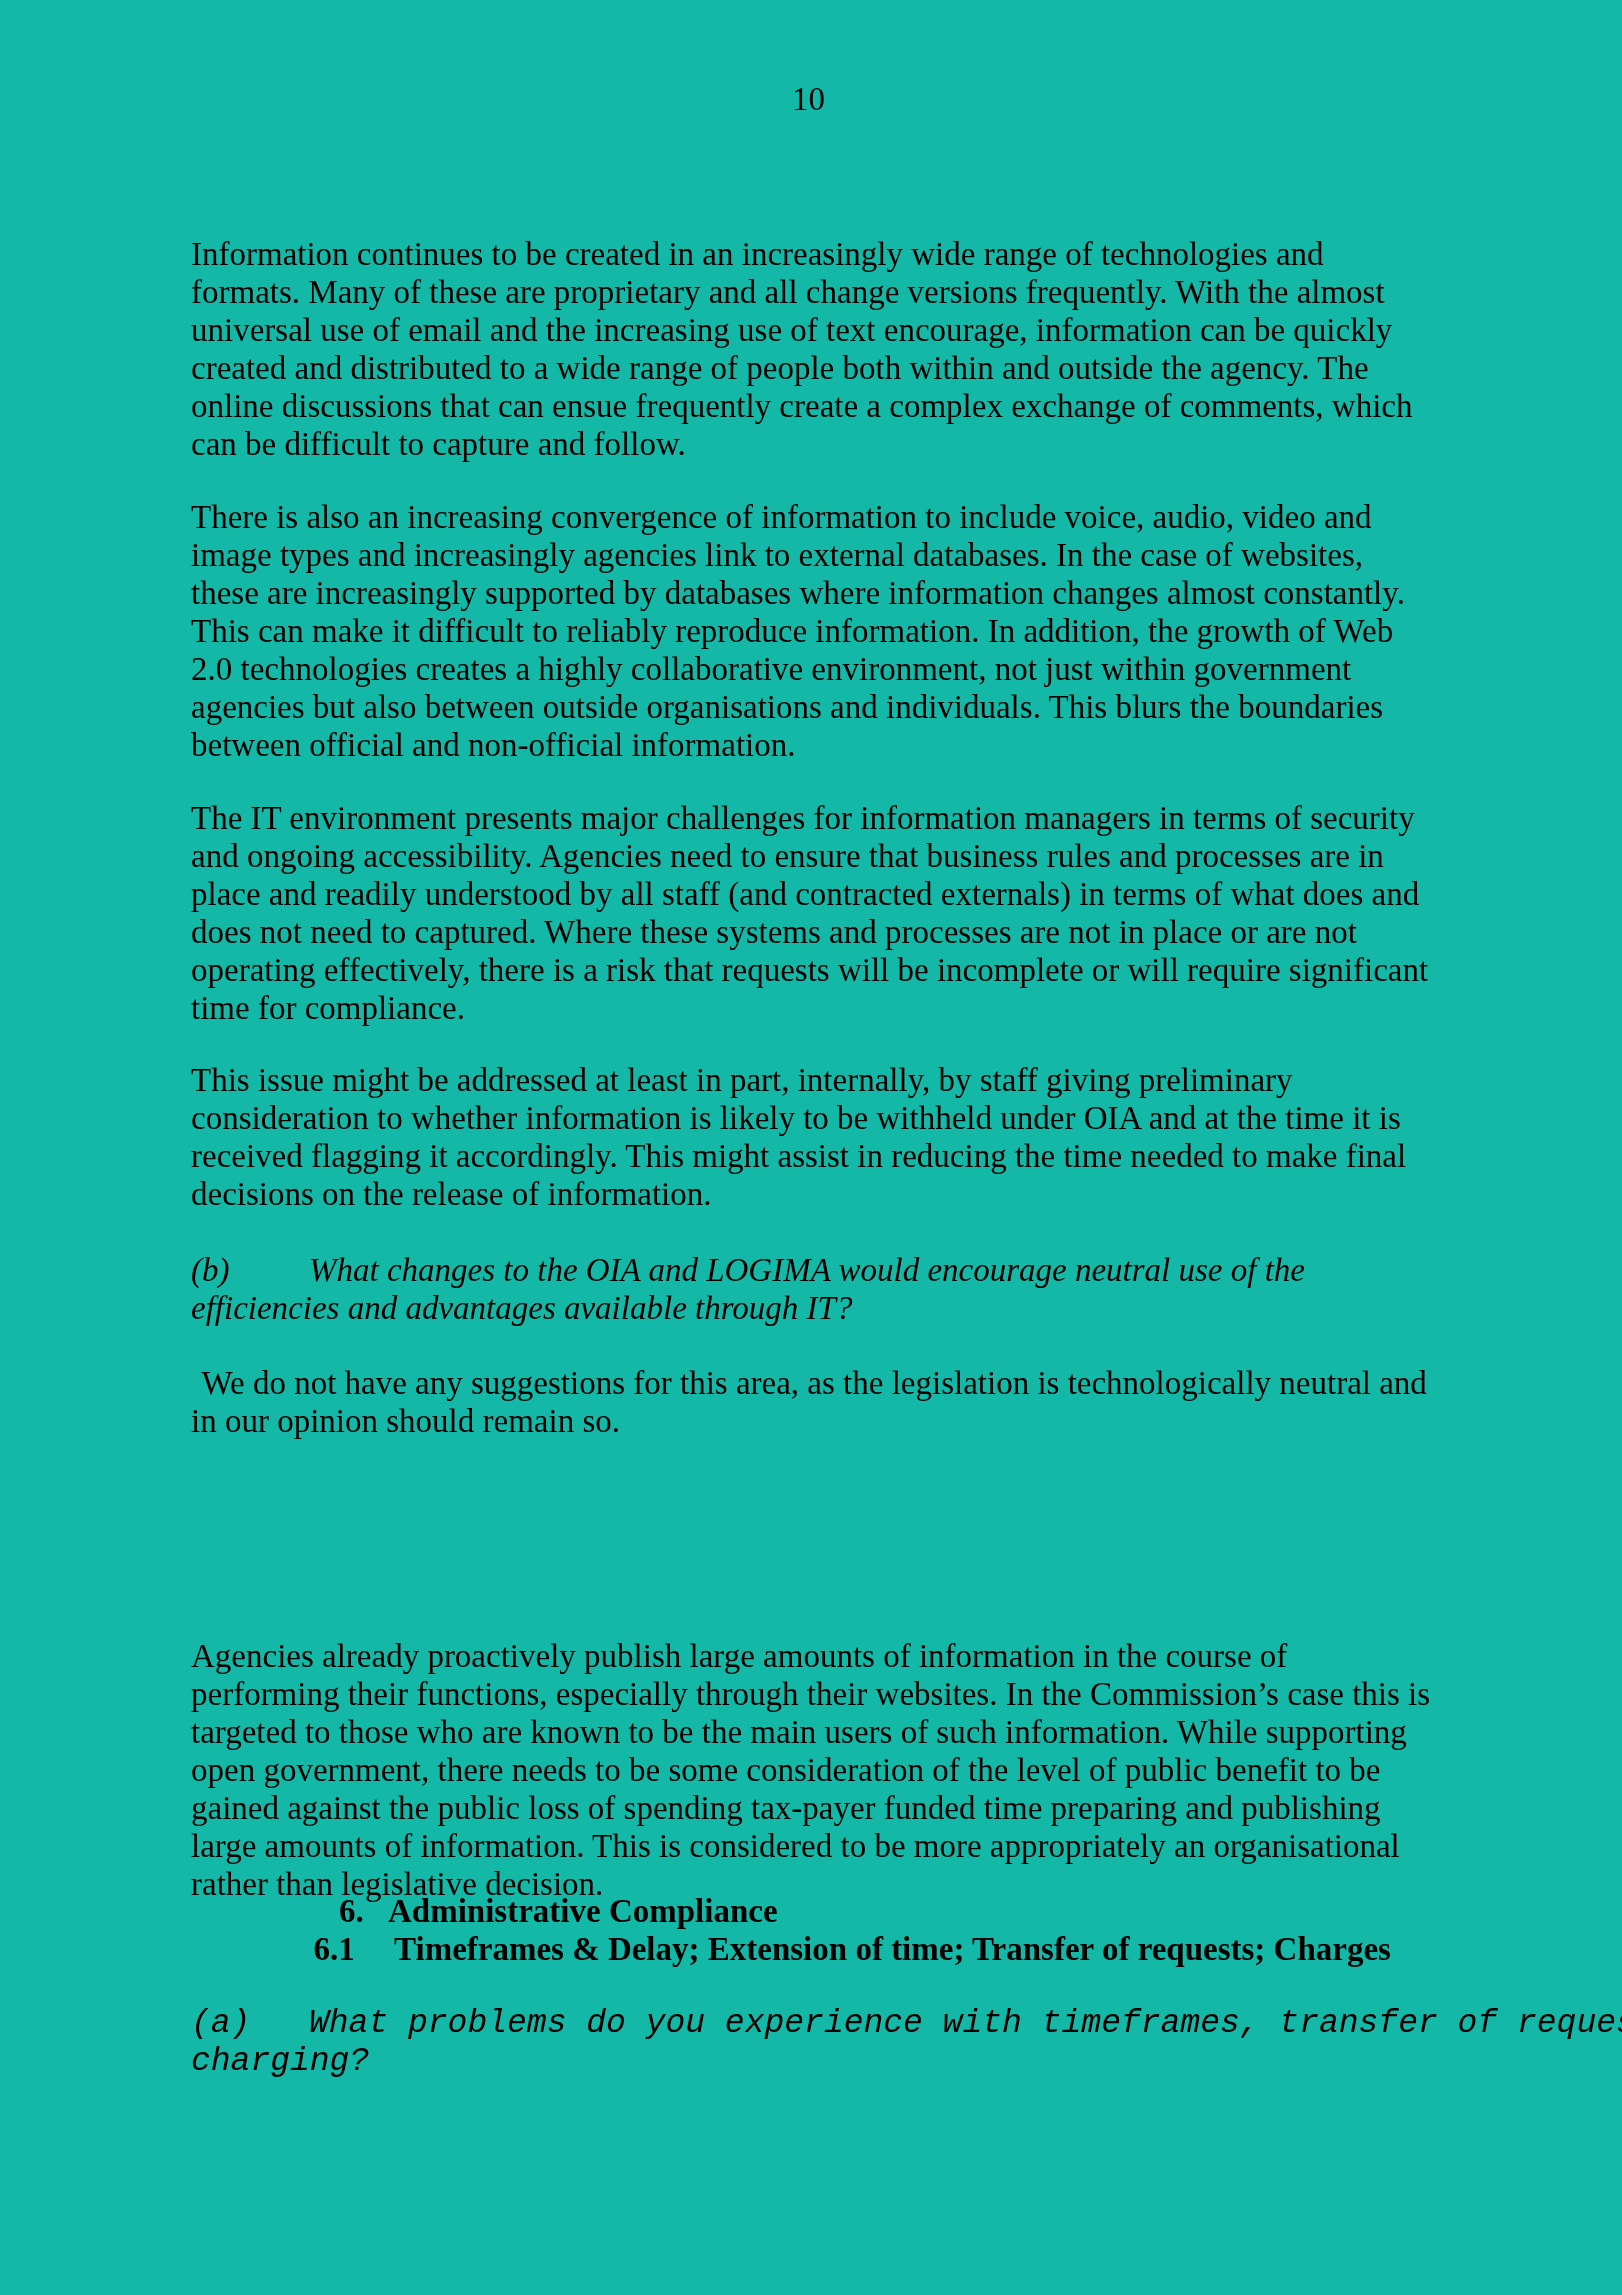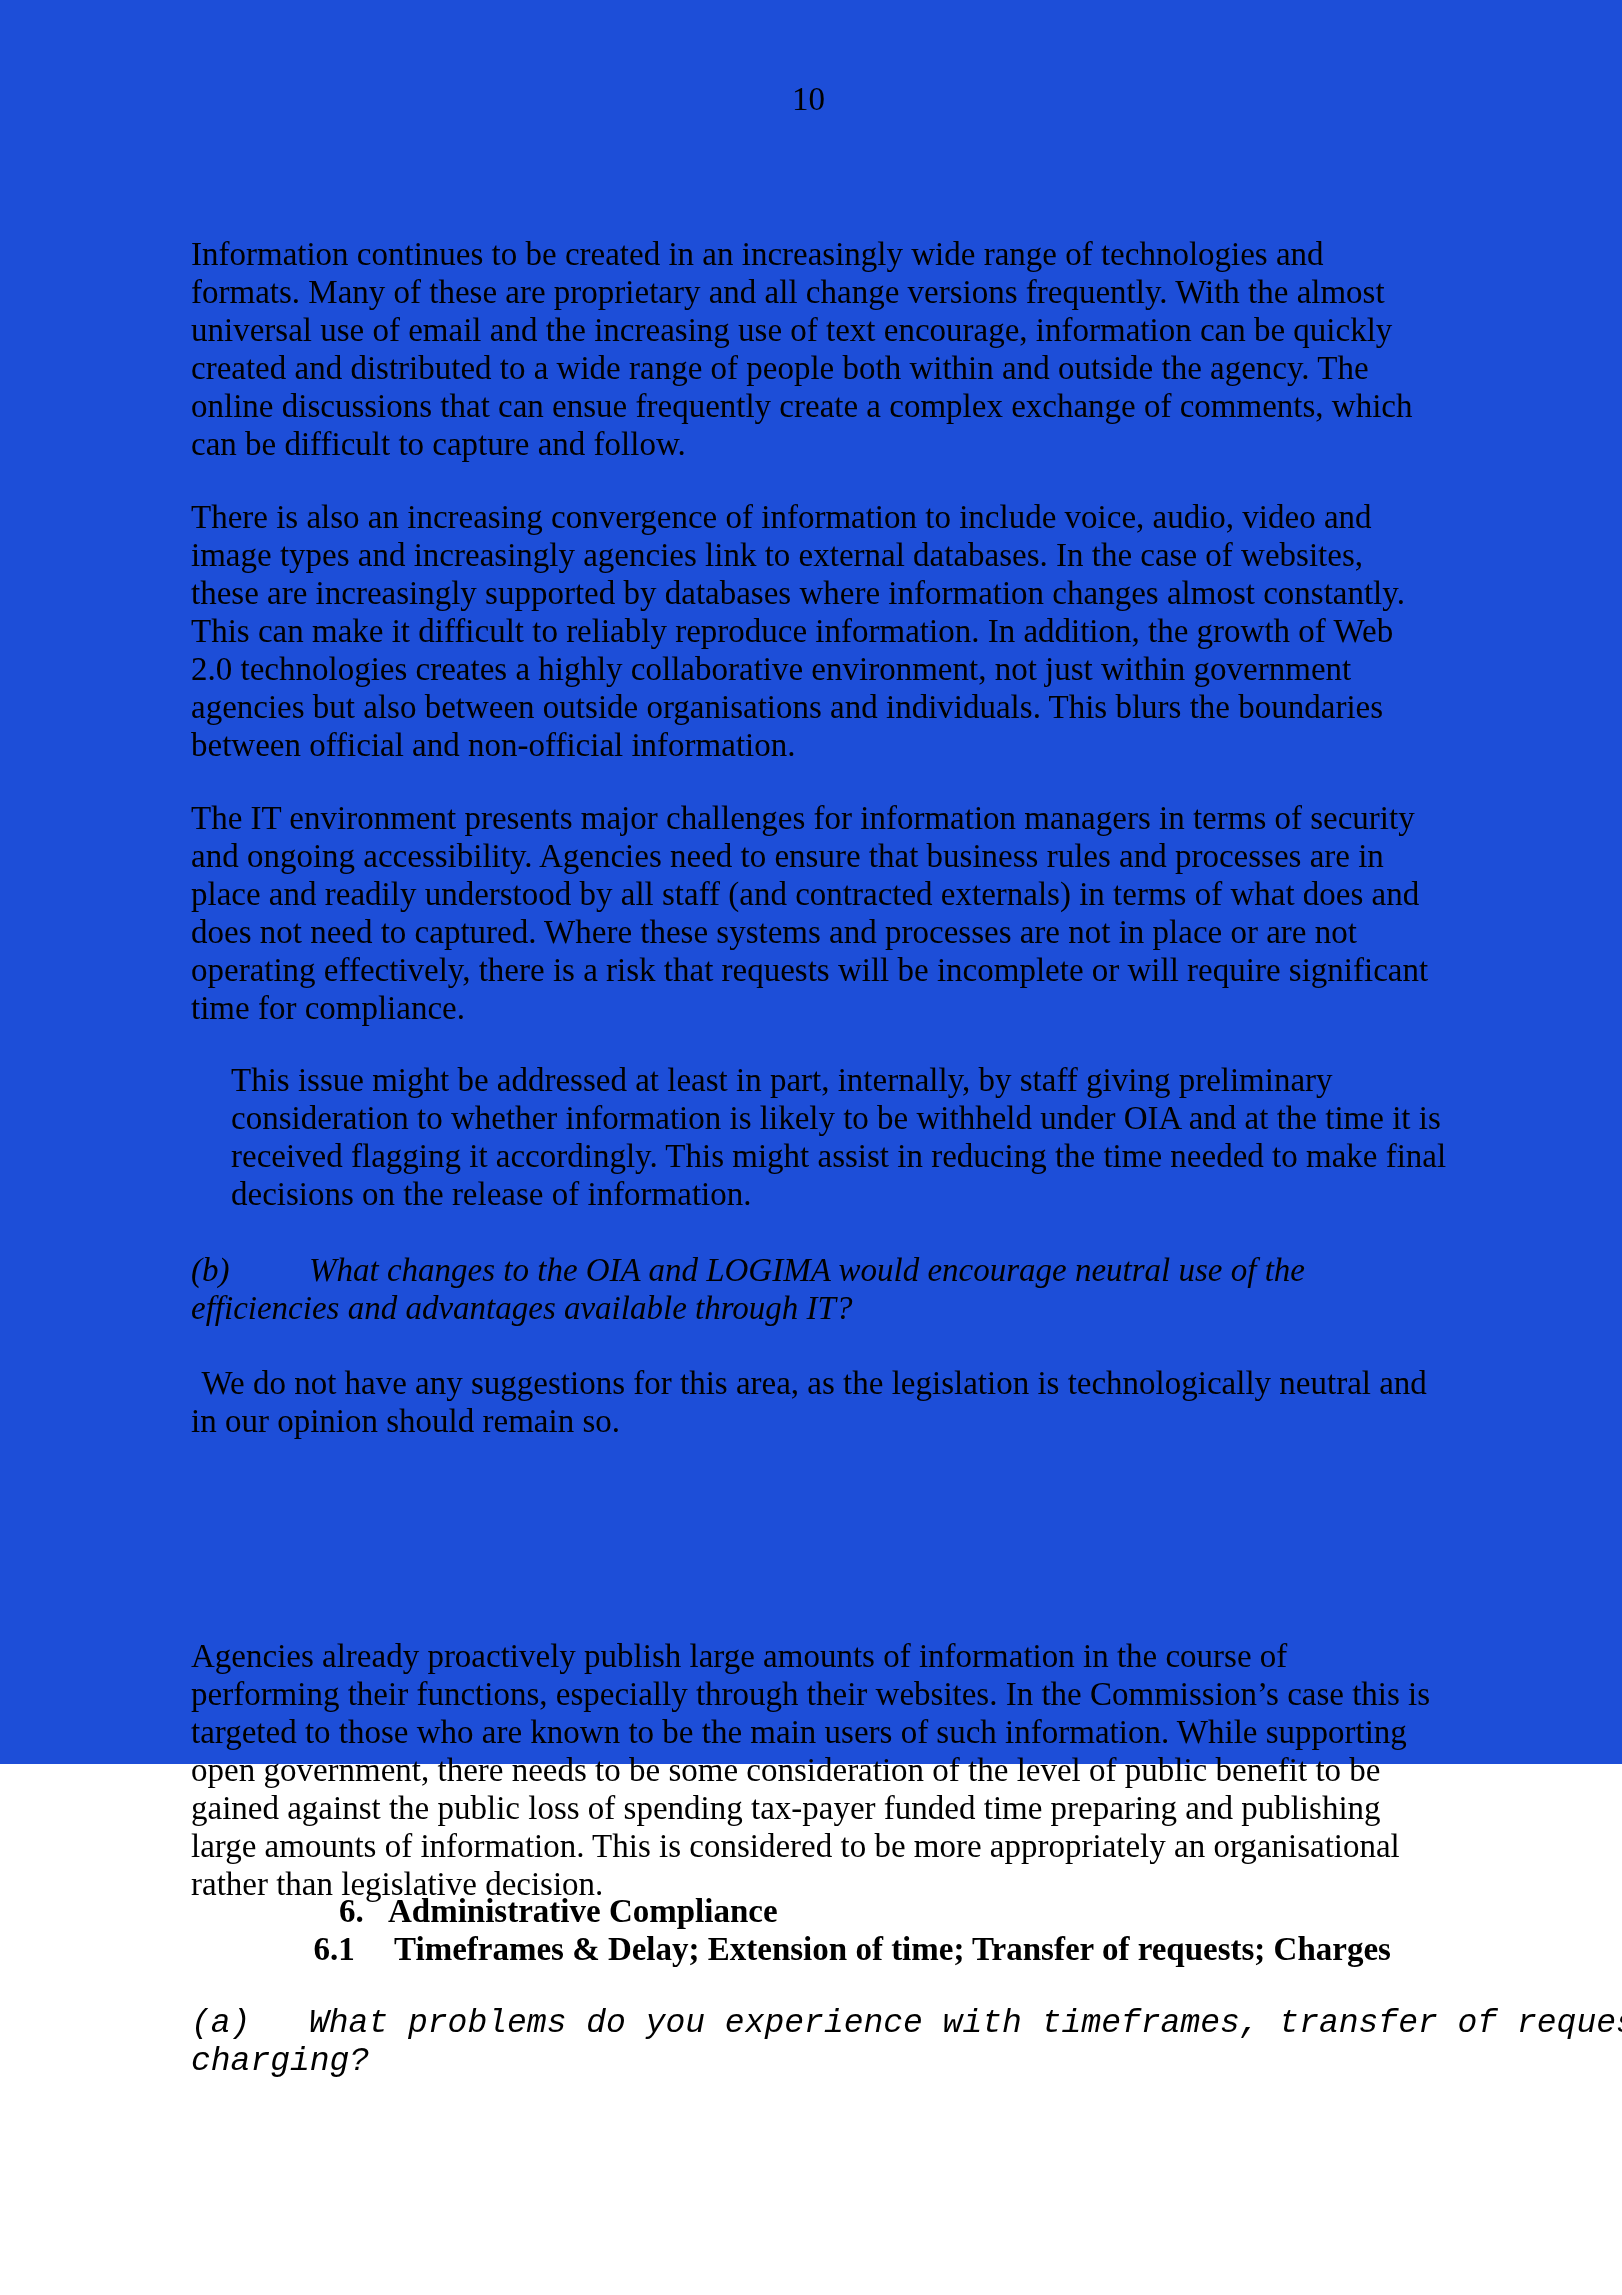--- a/index.html
+++ b/index.html
@@ -12,22 +12,22 @@
     height: 2295px;
     position: relative;
     overflow: hidden;
     font-family: "Liberation Serif", "DejaVu Serif", serif;
     color: #000000;
   }
   .page {
     position: absolute;
     left: 0; top: 0;
     width: 1623px;
-    height: 1764px;
-    background: #1d4ed8;
+    height: 2295px;
+    background: #14b8a6;
   }
   .blk {
     position: absolute;
     left: 191px;
     width: 1283px;
     font-size: 33px;
     line-height: 38px;
     white-space: nowrap;
   }
   .line { display: block; height: 38px; }
@@ -74,21 +74,21 @@
 
   <div class="blk" style="top:799px;">
     <span class="line">The IT environment presents major challenges for information managers in terms of security</span>
     <span class="line">and ongoing accessibility.  Agencies need to ensure that business rules and processes are in</span>
     <span class="line">place and readily understood by all staff (and contracted externals) in terms of what does and</span>
     <span class="line">does not need to captured. Where these systems and processes are not in place or are not</span>
     <span class="line">operating effectively, there is a risk that requests will be incomplete or will require significant</span>
     <span class="line">time for compliance.</span>
   </div>
 
-  <div class="blk" style="top:1061px;margin-left:40px;">
+  <div class="blk" style="top:1061px;">
     <span class="line">This issue might be addressed at least in part, internally, by staff giving preliminary</span>
     <span class="line">consideration to whether information is likely to be withheld under OIA and at the time it is</span>
     <span class="line">received flagging it accordingly.  This might assist in reducing the time needed to make final</span>
     <span class="line">decisions on the release of information.</span>
   </div>
 
   <div class="blk italic" style="top:1251px;">
     <span class="line"><span class="q-label">(b)</span><span>What changes to the OIA and LOGIMA would encourage neutral use of the</span></span>
     <span class="line">efficiencies and advantages available through IT?</span>
   </div>

